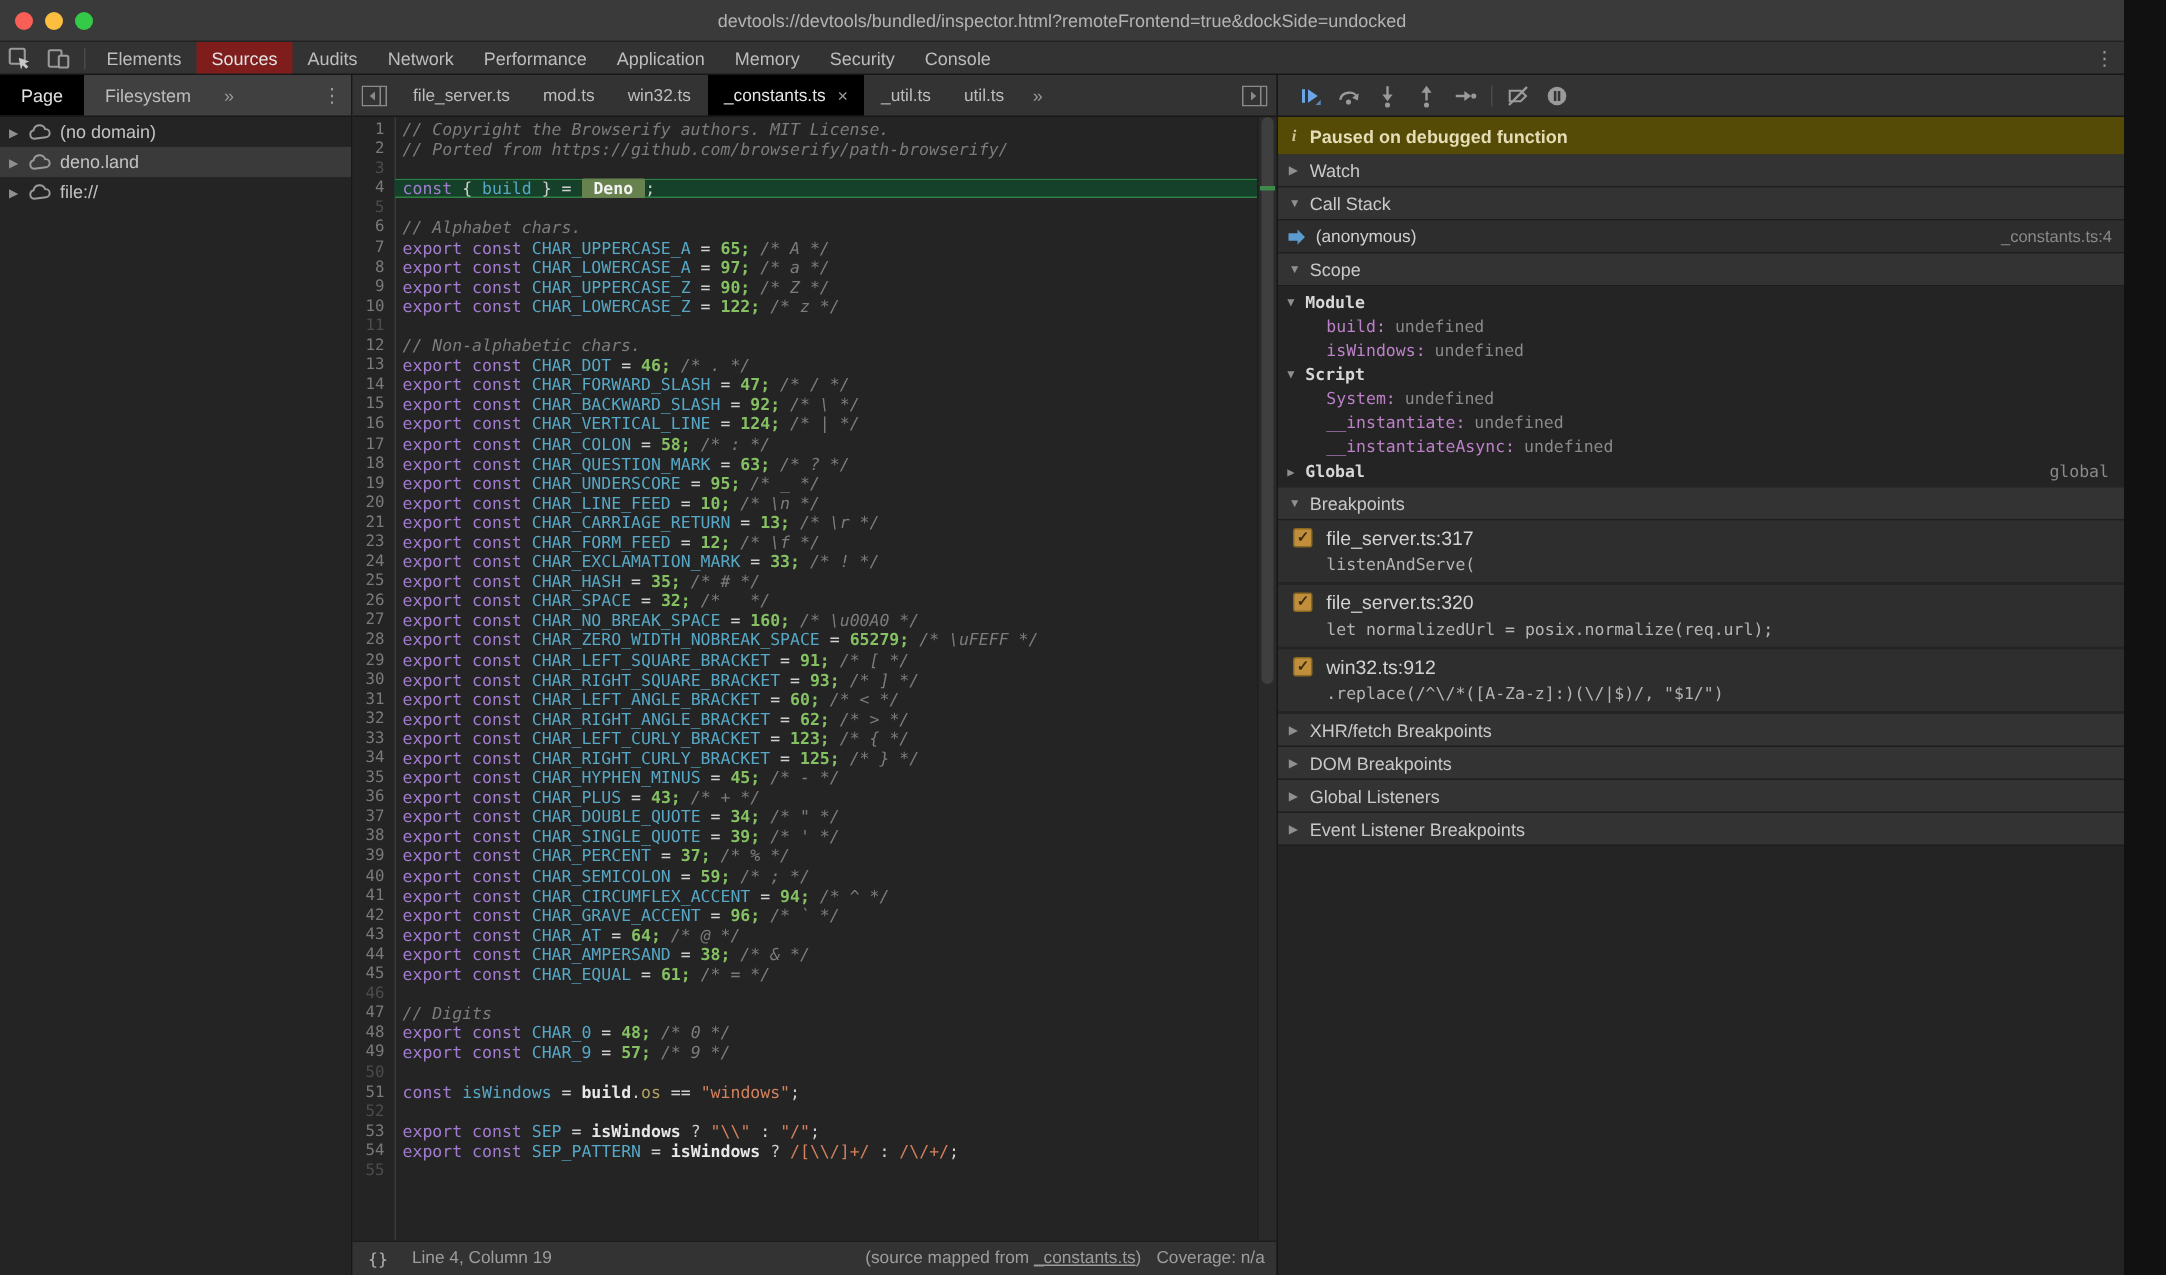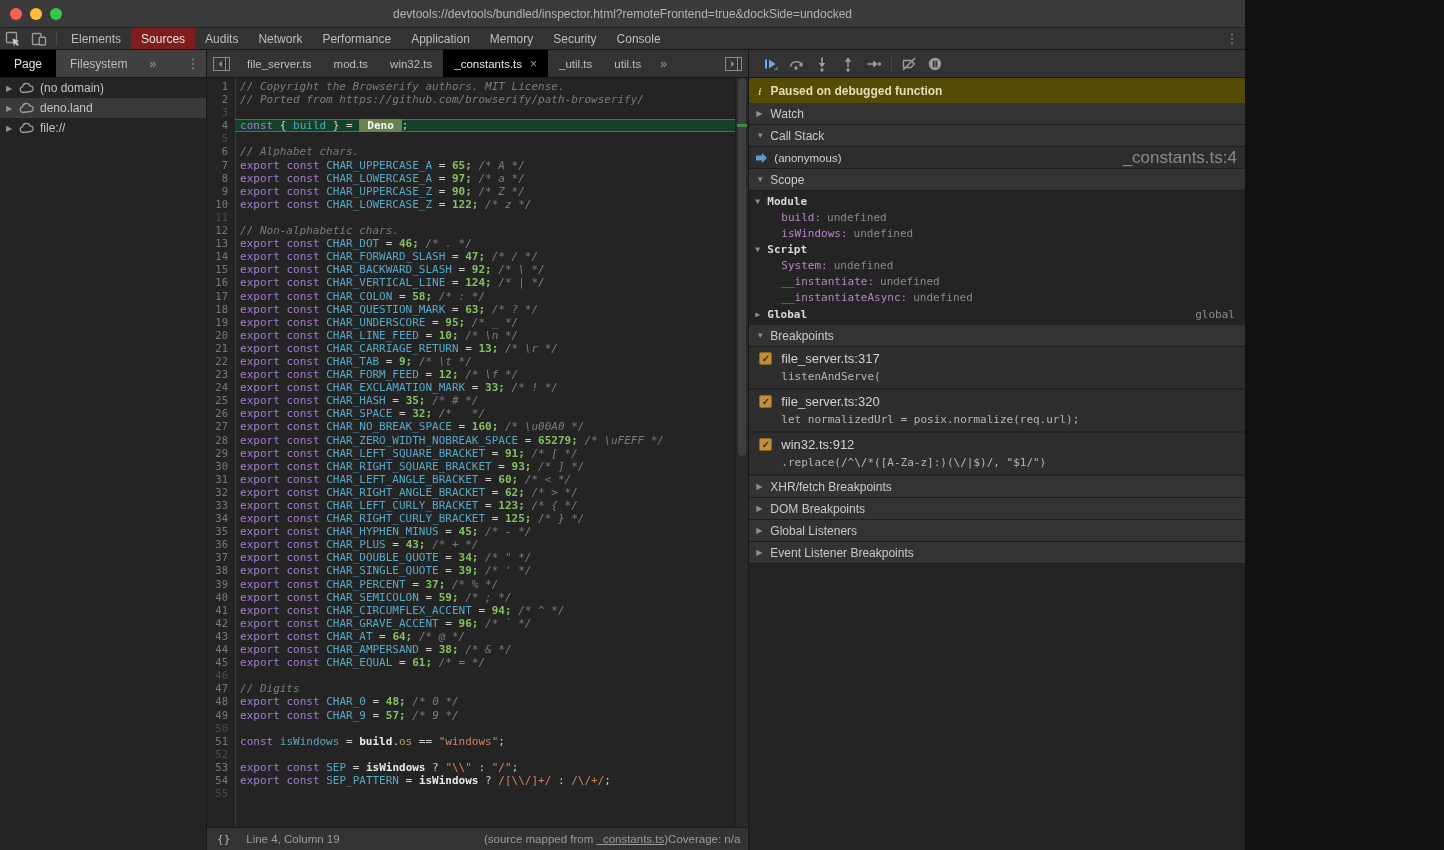--- a/index.html
+++ b/index.html
@@ -1,18 +1,18 @@
 <!DOCTYPE html>
 <html><head>
 <meta charset="utf-8">
 <style>
   * { box-sizing: border-box; margin: 0; padding: 0; }
   html,body { background:#111; }
   #root {
-    position:relative; width:1245px; height:850px; overflow:hidden;
+    position:relative; width:1416px; height:850px; overflow:hidden;
     background:#242424; font-family:"Liberation Sans", sans-serif;
     color:#c5c5c5; cursor:default; user-select:none;
   }
   
   .titlebar { height:28px; background:#3a3a3a; display:flex; align-items:center;
     border-bottom:1px solid #222; position:relative; }
   .lights { display:flex; gap:8px; padding-left:10px; }
   .light { width:12px; height:12px; border-radius:50%; }
   .titletext { position:absolute; left:0; right:0; text-align:center;
     font-size:12px; color:#b4b4b4; pointer-events:none; }
@@ -72,38 +72,38 @@
   .tok-hl { color:#f2f2f2; font-weight:bold; background:#68824f; padding:0 8px; border-radius:1px; }
   .vscroll { position:absolute; top:0; bottom:0; right:0; width:13px;
     background:#2a2a2a; border-left:1px solid #1e1e1e; }
   .vthumb { position:absolute; left:2px; right:2px; top:0; height:378px;
     background:#3f3f3f; border-radius:5px; }
   .vmark { position:absolute; left:1px; right:1px; top:46px; height:3px; background:#3e8a4c; }
   .statusbar { height:23px; background:#333; border-top:1px solid #1c1c1c;
     display:flex; align-items:center; padding:0 8px; font-size:11.5px; color:#9d9d9d; }
   .ppicon { font-family:"DejaVu Sans Mono", monospace; font-size:11px; color:#b3b3b3;
     margin:0 16px 0 2px; }
-  .statusright { margin-left:auto; display:flex; }
+  .statusright { margin-left:auto; display:flex; gap:10px; }
   .maplink { text-decoration:underline; }
   
   .dbg { width:576px; border-left:1px solid #181818; display:flex; flex-direction:column;
     background:#242424; }
   .dbgtb { height:28px; background:#333; border-bottom:1px solid #181818;
     display:flex; align-items:center; padding-left:8px; }
   .dbtn { width:26px; height:24px; display:flex; align-items:center; justify-content:center; }
   .paused { height:25px; background:#554a06; color:#e4ddb5; font-size:12px; font-weight:bold;
     display:flex; align-items:center; padding:0 9px; }
   .paused .pi { font-weight:bold; font-style:italic; color:#cfc490; margin-right:9px;
     font-size:11px; font-family:"Liberation Serif", serif; }
   .shead { height:22px; background:#333; border-bottom:1px solid #1d1d1d;
     display:flex; align-items:center; padding:0 7px; font-size:12px; color:#c9c9c9; flex:0 0 22px; }
   .shead .tri { flex:0 0 14px; }
   .frame { height:22px; background:#2d2d2d; border-bottom:1px solid #1d1d1d;
     display:flex; align-items:center; padding:0 8px 0 6px; font-size:11.5px; color:#d0d0d0; }
-  .frame .loc { margin-left:auto; color:#8a8a8a; font-size:17px; }
+  .frame .loc { margin-left:auto; color:#8a8a8a; font-size:11px; }
   .frame .icn { margin-right:6px; display:flex; }
   .scope { background:#242424; padding:2px 0; }
   .srow { display:flex; align-items:center; font-family:"DejaVu Sans Mono", monospace;
     font-size:11px; height:16px; }
   .srow.group { padding-left:6px; }
   .srow.group.global { height:18px; }
   .gname { color:#d7d7d7; font-weight:600; }
   .gright { margin-left:auto; padding-right:10px; color:#8a8a8a; }
   .srow.prop { padding-left:32px; }
   .pname { color:#bd81c9; }
@@ -322,24 +322,20 @@
             </div>
             <div class="row">
               <div class="gut">20</div>
               <div class="src"><span class="tok-k">export</span><span class="tok-o"> </span><span class="tok-k">const</span><span class="tok-o"> </span><span class="tok-d">CHAR_LINE_FEED</span><span class="tok-o"> = </span><span class="tok-n">10;</span><span class="tok-o"> </span><span class="tok-c">/* \n */</span></div>
             </div>
             <div class="row">
               <div class="gut">21</div>
               <div class="src"><span class="tok-k">export</span><span class="tok-o"> </span><span class="tok-k">const</span><span class="tok-o"> </span><span class="tok-d">CHAR_CARRIAGE_RETURN</span><span class="tok-o"> = </span><span class="tok-n">13;</span><span class="tok-o"> </span><span class="tok-c">/* \r */</span></div>
             </div>
             <div class="row">
-              <div class="gut">22</div>
-              <div class="src"><span class="tok-k">export</span><span class="tok-o"> </span><span class="tok-k">const</span><span class="tok-o"> </span><span class="tok-d">CHAR_TAB</span><span class="tok-o"> = </span><span class="tok-n">9;</span><span class="tok-o"> </span><span class="tok-c">/* \t */</span></div>
-            </div>
-            <div class="row">
               <div class="gut">23</div>
               <div class="src"><span class="tok-k">export</span><span class="tok-o"> </span><span class="tok-k">const</span><span class="tok-o"> </span><span class="tok-d">CHAR_FORM_FEED</span><span class="tok-o"> = </span><span class="tok-n">12;</span><span class="tok-o"> </span><span class="tok-c">/* \f */</span></div>
             </div>
             <div class="row">
               <div class="gut">24</div>
               <div class="src"><span class="tok-k">export</span><span class="tok-o"> </span><span class="tok-k">const</span><span class="tok-o"> </span><span class="tok-d">CHAR_EXCLAMATION_MARK</span><span class="tok-o"> = </span><span class="tok-n">33;</span><span class="tok-o"> </span><span class="tok-c">/* ! */</span></div>
             </div>
             <div class="row">
               <div class="gut">25</div>
               <div class="src"><span class="tok-k">export</span><span class="tok-o"> </span><span class="tok-k">const</span><span class="tok-o"> </span><span class="tok-d">CHAR_HASH</span><span class="tok-o"> = </span><span class="tok-n">35;</span><span class="tok-o"> </span><span class="tok-c">/* # */</span></div>

